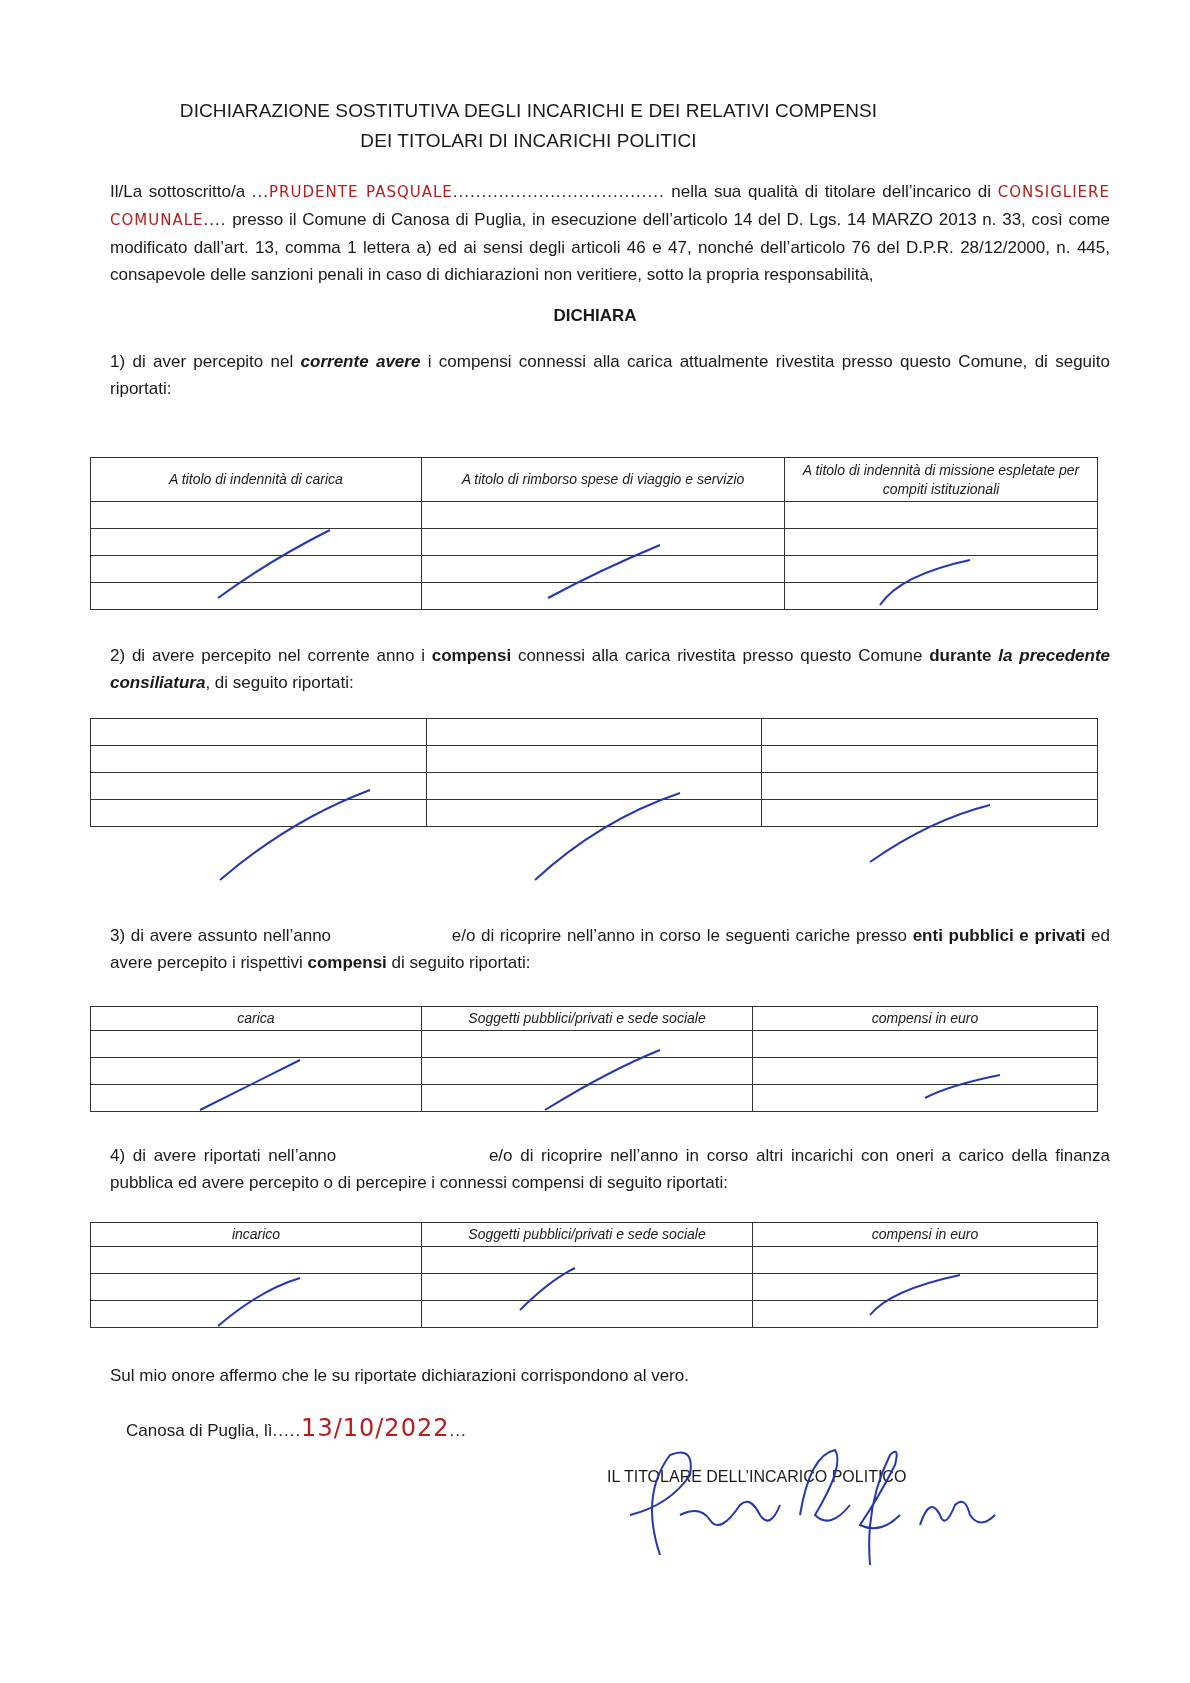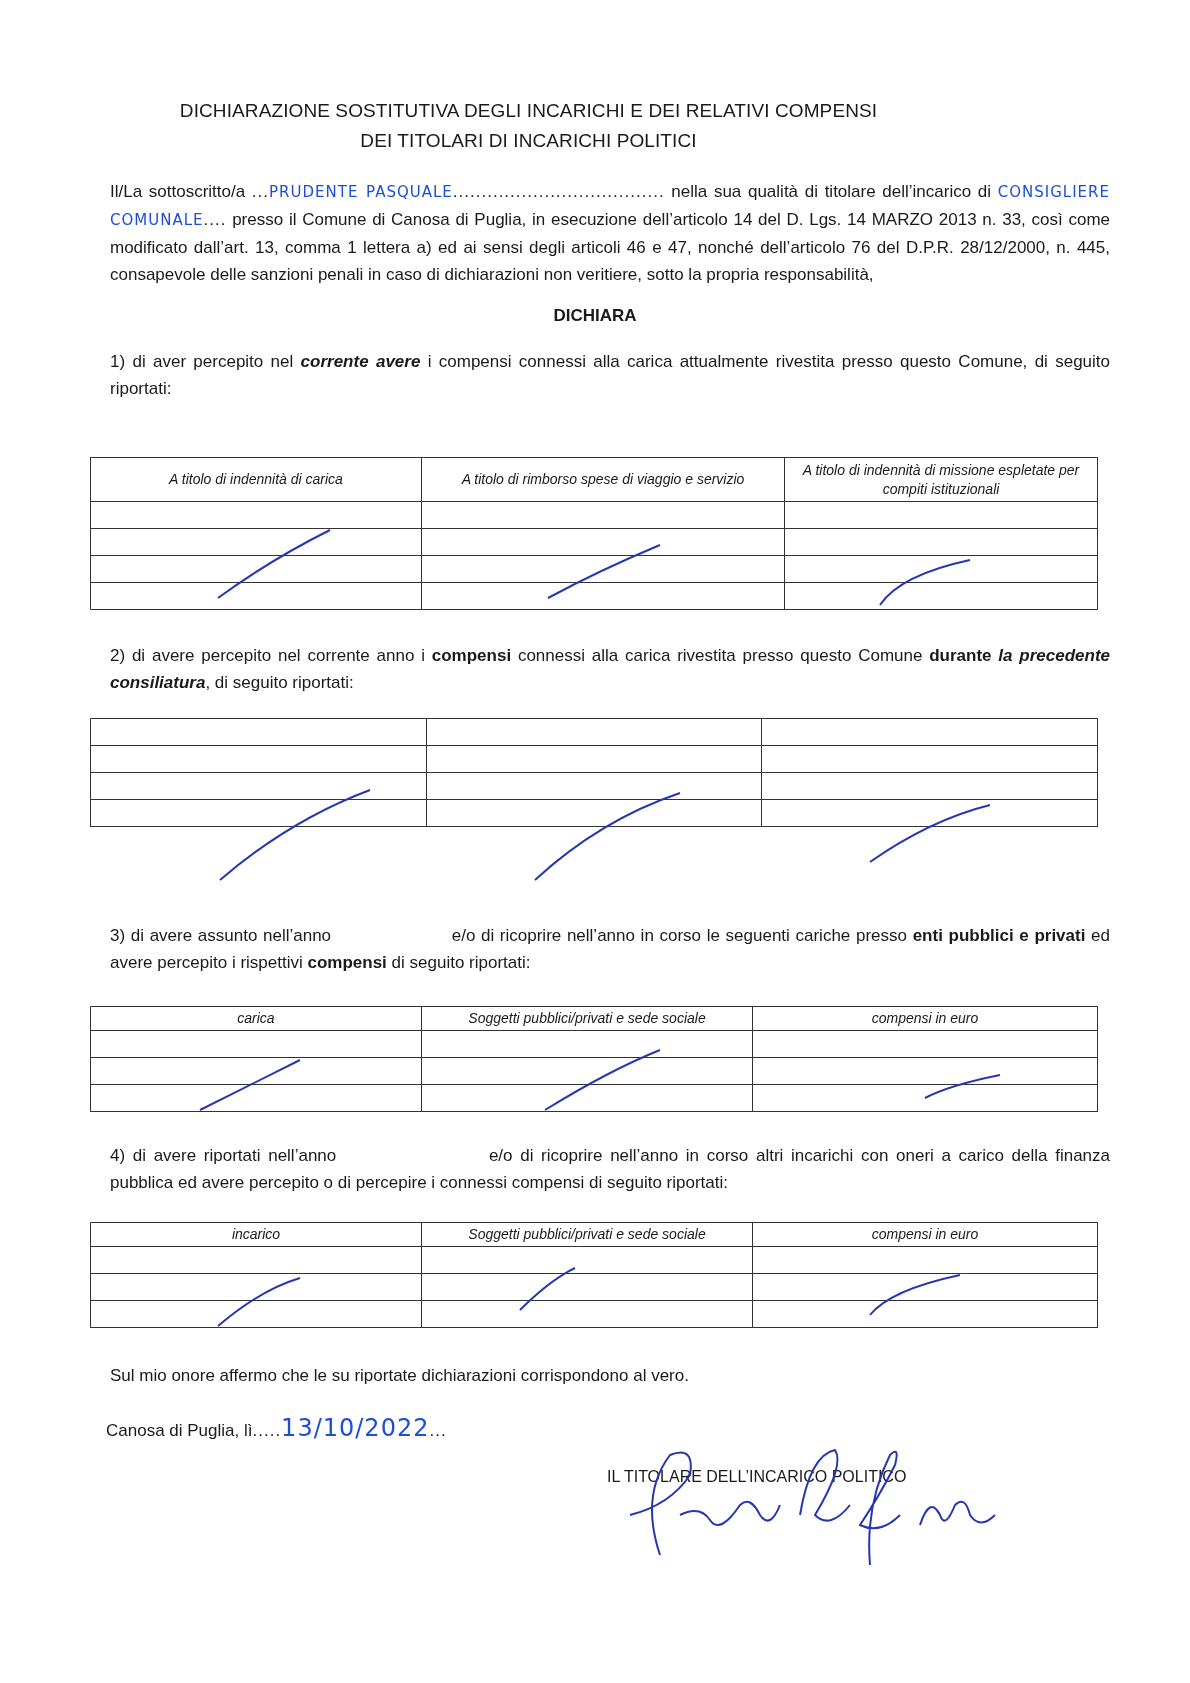--- a/index.html
+++ b/index.html
@@ -2,21 +2,21 @@
 <html><head>
 <meta charset="utf-8">
 <style>
   html, body { margin:0; padding:0; background:#ffffff; }
   body { width:1190px; height:1683px; position:relative; overflow:hidden;
          font-family:"Liberation Sans", sans-serif; color:#1a1a1a; }
   .abs { position:absolute; }
   .title { left:0; width:967px; text-align:center; font-weight:normal; font-size:19px; letter-spacing:0.1px;margin-left:45px; }
   .para { left:110px; width:1000px; font-size:17px; line-height:27px; text-align:justify; }
   .para .u { }
-  .hand { color:#1d4ed8; font-family:"DejaVu Sans", sans-serif; font-size:15px; letter-spacing:1px; }
+  .hand { color:#b91c1c; font-family:"DejaVu Sans", sans-serif; font-size:15px; letter-spacing:1px; }
   .dots { letter-spacing:1px; }
   .center { text-align:center; }
   table.grid { position:absolute; border-collapse:collapse; font-size:14px; font-style:italic; }
   table.grid td { border:1.5px solid #333; padding:0 6px; text-align:center; vertical-align:middle; line-height:19px; }
   table.grid tr.row td { height:26px; }
   svg.strokes { position:absolute; pointer-events:none; }
   .blank { display:inline-block; width:115px; }
   .blank4 { display:inline-block; width:145px; }
 </style>
 </head>
@@ -167,21 +167,21 @@
       </tr>
 </tbody>
   </table>
 <svg class="strokes" style="left:0;top:0;" width="1190" height="1683">
   <path d="M218 1326 Q260 1290 300 1278" stroke="#2437b0" stroke-width="2" fill="none"></path>
   <path d="M520 1310 Q550 1280 575 1268" stroke="#2437b0" stroke-width="2" fill="none"></path>
   <path d="M870 1315 Q890 1290 960 1275" stroke="#2437b0" stroke-width="2" fill="none"></path>
 </svg>
 
 <div class="abs" style="top:1366px; left:110px; font-size:17px;">Sul mio onore affermo che le su riportate dichiarazioni corrispondono al vero.</div>
-<div class="abs" style="top:1414px; left:106px; font-size:17px;">
+<div class="abs" style="top:1414px; left:126px; font-size:17px;">
   <span>Canosa di Puglia, lì</span><span class="dots">.....</span><span class="hand" style="font-size:24px;">13/10/2022</span><span class="dots">...</span>
 </div>
 
 <div class="abs" style="top:1468px; left:607px; font-size:16px;">IL TITOLARE DELL’INCARICO POLITICO</div>
 <svg class="strokes" style="left:600px;top:1435px;" width="410" height="150">
   <path d="M60 120 Q40 60 70 20 Q95 10 90 40 Q70 70 30 80" stroke="#2437b0" stroke-width="2" fill="none"></path>
   <path d="M80 80 Q100 70 110 85 Q120 100 140 70 Q150 60 160 80 Q170 95 180 70" stroke="#2437b0" stroke-width="2" fill="none"></path>
   <path d="M200 80 Q210 20 235 15 Q245 30 215 80 Q230 95 250 70" stroke="#2437b0" stroke-width="2" fill="none"></path>
   <path d="M270 130 Q265 70 290 20 Q300 10 295 30 Q280 60 260 90 Q280 100 300 80" stroke="#2437b0" stroke-width="2" fill="none"></path>
   <path d="M320 90 Q330 60 340 80 Q345 95 355 70 Q365 60 370 80 Q380 95 395 80" stroke="#2437b0" stroke-width="2" fill="none"></path>

